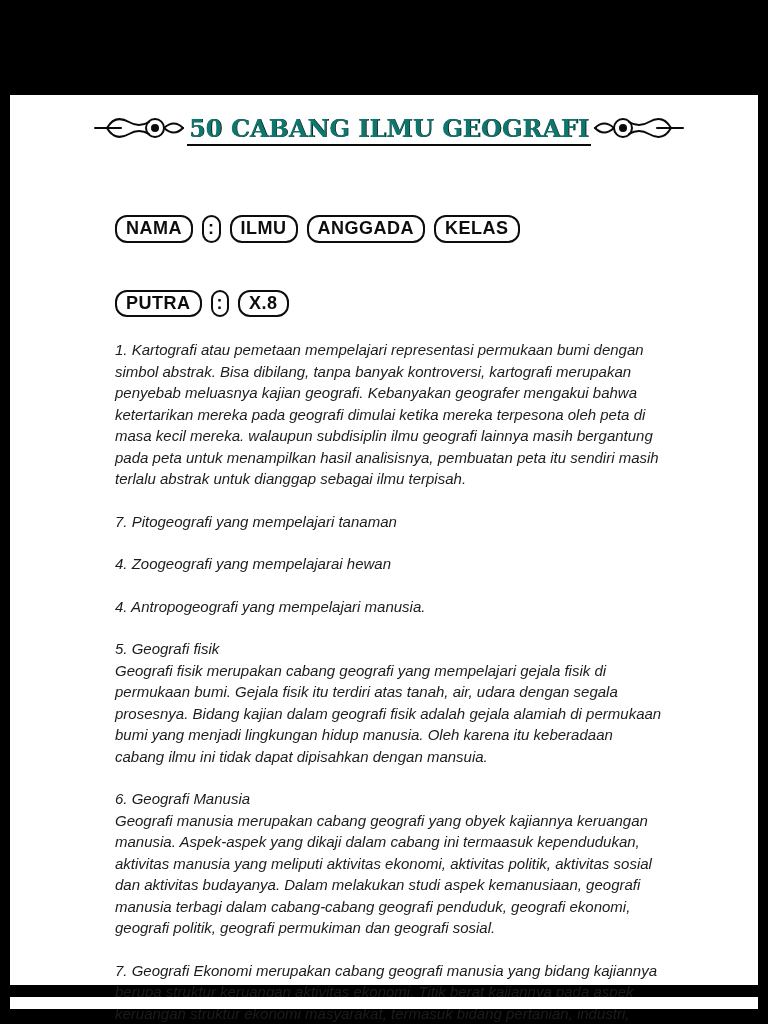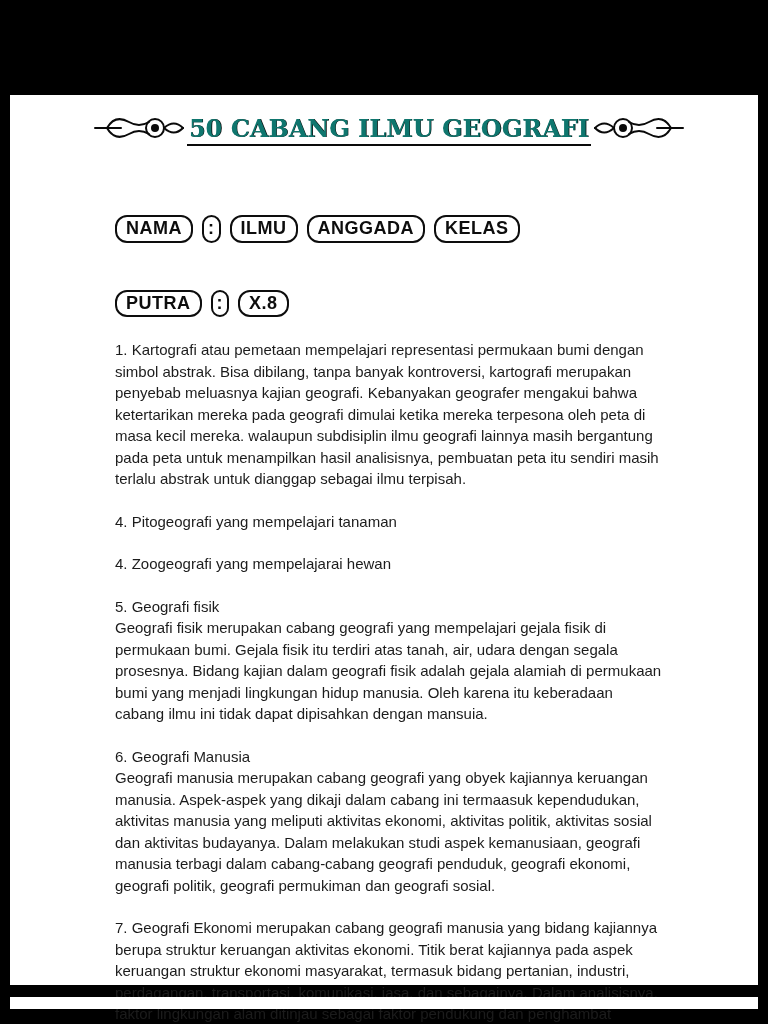--- a/index.html
+++ b/index.html
@@ -69,20 +69,21 @@
     border-width:2px;
   }
   .body-text{
     font-size:15px;
     line-height:21.5px;
     color:#1c1c1c;
   }
   .body-text p{
     margin:0 0 21px 0;
     white-space:pre-line;
+    font-style:italic;
   }
 </style>
 </head>
 <body>
 
 <div class="viewport">
 
   <div class="page">
 
     <div class="title-row">
@@ -125,22 +126,23 @@
       </div>
       <div class="field-row">
         <span class="fbox">PUTRA</span>
         <span class="fbox sep">:</span>
         <span class="fbox">X.8</span>
       </div>
     </div>
 
     <div class="body-text">
       <p>1. Kartografi atau pemetaan mempelajari representasi permukaan bumi dengan simbol abstrak. Bisa dibilang, tanpa banyak kontroversi, kartografi merupakan penyebab meluasnya kajian geografi. Kebanyakan geografer mengakui bahwa ketertarikan mereka pada geografi dimulai ketika mereka terpesona oleh peta di masa kecil mereka. walaupun subdisiplin ilmu geografi lainnya masih bergantung pada peta untuk menampilkan hasil analisisnya, pembuatan peta itu sendiri masih terlalu abstrak untuk dianggap sebagai ilmu terpisah.</p>
-      <p>4. Pitogeografi yang mempelajari tanaman</p>
+      <p>7. Pitogeografi yang mempelajari tanaman</p>
       <p>4. Zoogeografi yang mempelajarai hewan</p>
+      <p>4. Antropogeografi yang mempelajari manusia.</p>
       <p>5. Geografi fisik
 Geografi fisik merupakan cabang geografi yang mempelajari gejala fisik di permukaan bumi. Gejala fisik itu terdiri atas tanah, air, udara dengan segala prosesnya. Bidang kajian dalam geografi fisik adalah gejala alamiah di permukaan bumi yang menjadi lingkungan hidup manusia. Oleh karena itu keberadaan cabang ilmu ini tidak dapat dipisahkan dengan mansuia.</p>
       <p>6. Geografi Manusia
 Geografi manusia merupakan cabang geografi yang obyek kajiannya keruangan manusia. Aspek-aspek yang dikaji dalam cabang ini termaasuk kependudukan, aktivitas manusia yang meliputi aktivitas ekonomi, aktivitas politik, aktivitas sosial dan aktivitas budayanya. Dalam melakukan studi aspek kemanusiaan, geografi manusia terbagi dalam cabang-cabang geografi penduduk, geografi ekonomi, geografi politik, geografi permukiman dan geografi sosial.</p>
       <p>7. Geografi Ekonomi merupakan cabang geografi manusia yang bidang kajiannya berupa struktur keruangan aktivitas ekonomi. Titik berat kajiannya pada aspek keruangan struktur ekonomi masyarakat, termasuk bidang pertanian, industri, perdagangan, transportasi, komunikasi, jasa, dan sebagainya. Dalam analisisnya, faktor lingkungan alam ditinjau sebagai faktor pendukung dan penghambat struktur aktivitas ekonomi penduduk. Geografi ekonomi mencakup geografi pertanian, geografi industri, geografi perdagangan, geografi transportasi dan komunikasi.</p>
     </div>
 
   </div>
 
   <div class="next-page-strip"></div>

